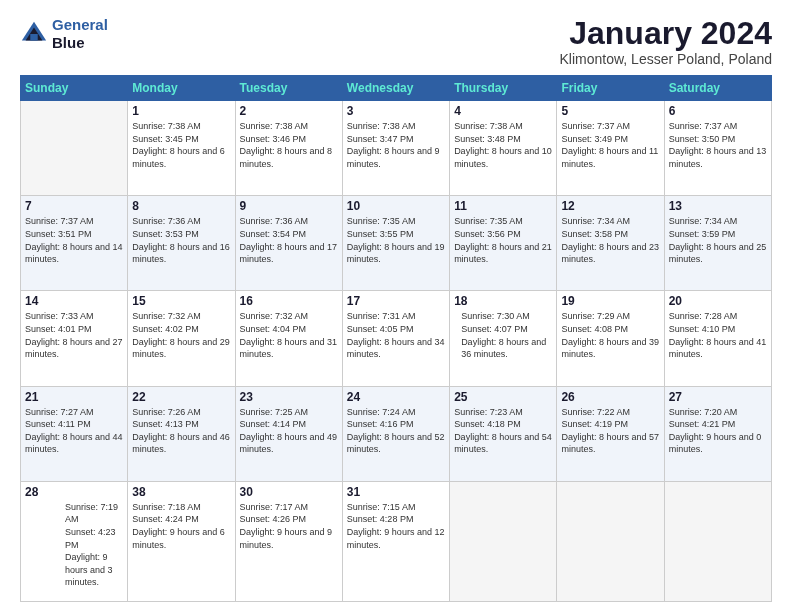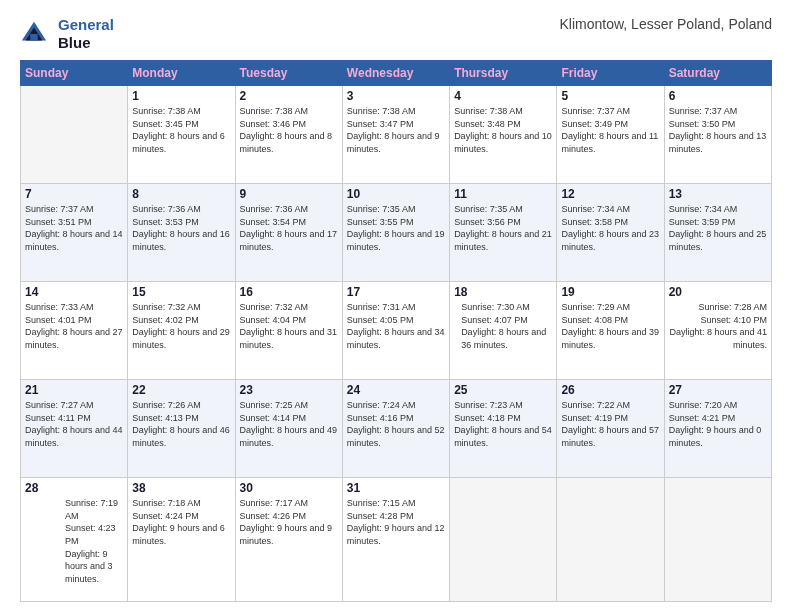--- a/index.html
+++ b/index.html
@@ -19,21 +19,21 @@
     }
     .header {
       display: flex;
       justify-content: space-between;
       align-items: flex-start;
       margin-bottom: 8px;
     }
     .logo {
       display: flex;
       align-items: center;
-      gap: 10px;
+      gap: 4px;
     }
     .logo-text {
       font-size: 15px;
       font-weight: bold;
       color: #1a1a2e;
       line-height: 1.2;
     }
     .logo-text span {
       color: #2e5fa3;
     }
@@ -56,21 +56,21 @@
     }
     .calendar {
       flex: 1;
       border: 1px solid #ccc;
       border-collapse: collapse;
       width: 100%;
       table-layout: fixed;
     }
     .calendar th {
       background: #2e5fa3;
-      color: #f9a8d4;
+      color: #5eead4;
       font-size: 12px;
       font-weight: bold;
       padding: 5px 4px;
       text-align: left;
       border: 1px solid #2e5fa3;
     }
     .calendar td {
       vertical-align: top;
       padding: 3px 4px;
       border: 1px solid #ccc;
@@ -114,20 +114,21 @@
         <polygon points="15,2 28,22 2,22" fill="#2e5fa3"></polygon>
         <polygon points="15,8 24,22 6,22" fill="#1a1a2e"></polygon>
         <rect x="11" y="15" width="8" height="7" fill="#2e5fa3"></rect>
       </svg>
       <div class="logo-text">
         <div><span>General</span></div>
         <div>Blue</div>
       </div>
     </div>
     <div class="title-block">
+      <div class="main-title">January 2024</div>
       <div class="subtitle">Klimontow, Lesser Poland, Poland</div>
     </div>
   </div>
 
   <table class="calendar">
     <thead>
       <tr>
         <th>Sunday</th>
         <th>Monday</th>
         <th>Tuesday</th>
@@ -253,21 +254,21 @@
 Daylight: 8 hours and 36 minutes.</div>
           </td>
           <td>
             <span class="day-num">19</span>
             <div class="cell-text" style="white-space: pre-line;">Sunrise: 7:29 AM
 Sunset: 4:08 PM
 Daylight: 8 hours and 39 minutes.</div>
           </td>
           <td>
             <span class="day-num">20</span>
-            <div class="cell-text" style="white-space: pre-line; text-align: right;">Sunrise: 7:28 AM
+            <div class="cell-text" style="white-space: pre-line;">Sunrise: 7:28 AM
 Sunset: 4:10 PM
 Daylight: 8 hours and 41 minutes.</div>
           </td>
         </tr>
         <tr>
           <td>
             <span class="day-num">21</span>
             <div class="cell-text" style="white-space: pre-line;">Sunrise: 7:27 AM
 Sunset: 4:11 PM
 Daylight: 8 hours and 44 minutes.</div>

